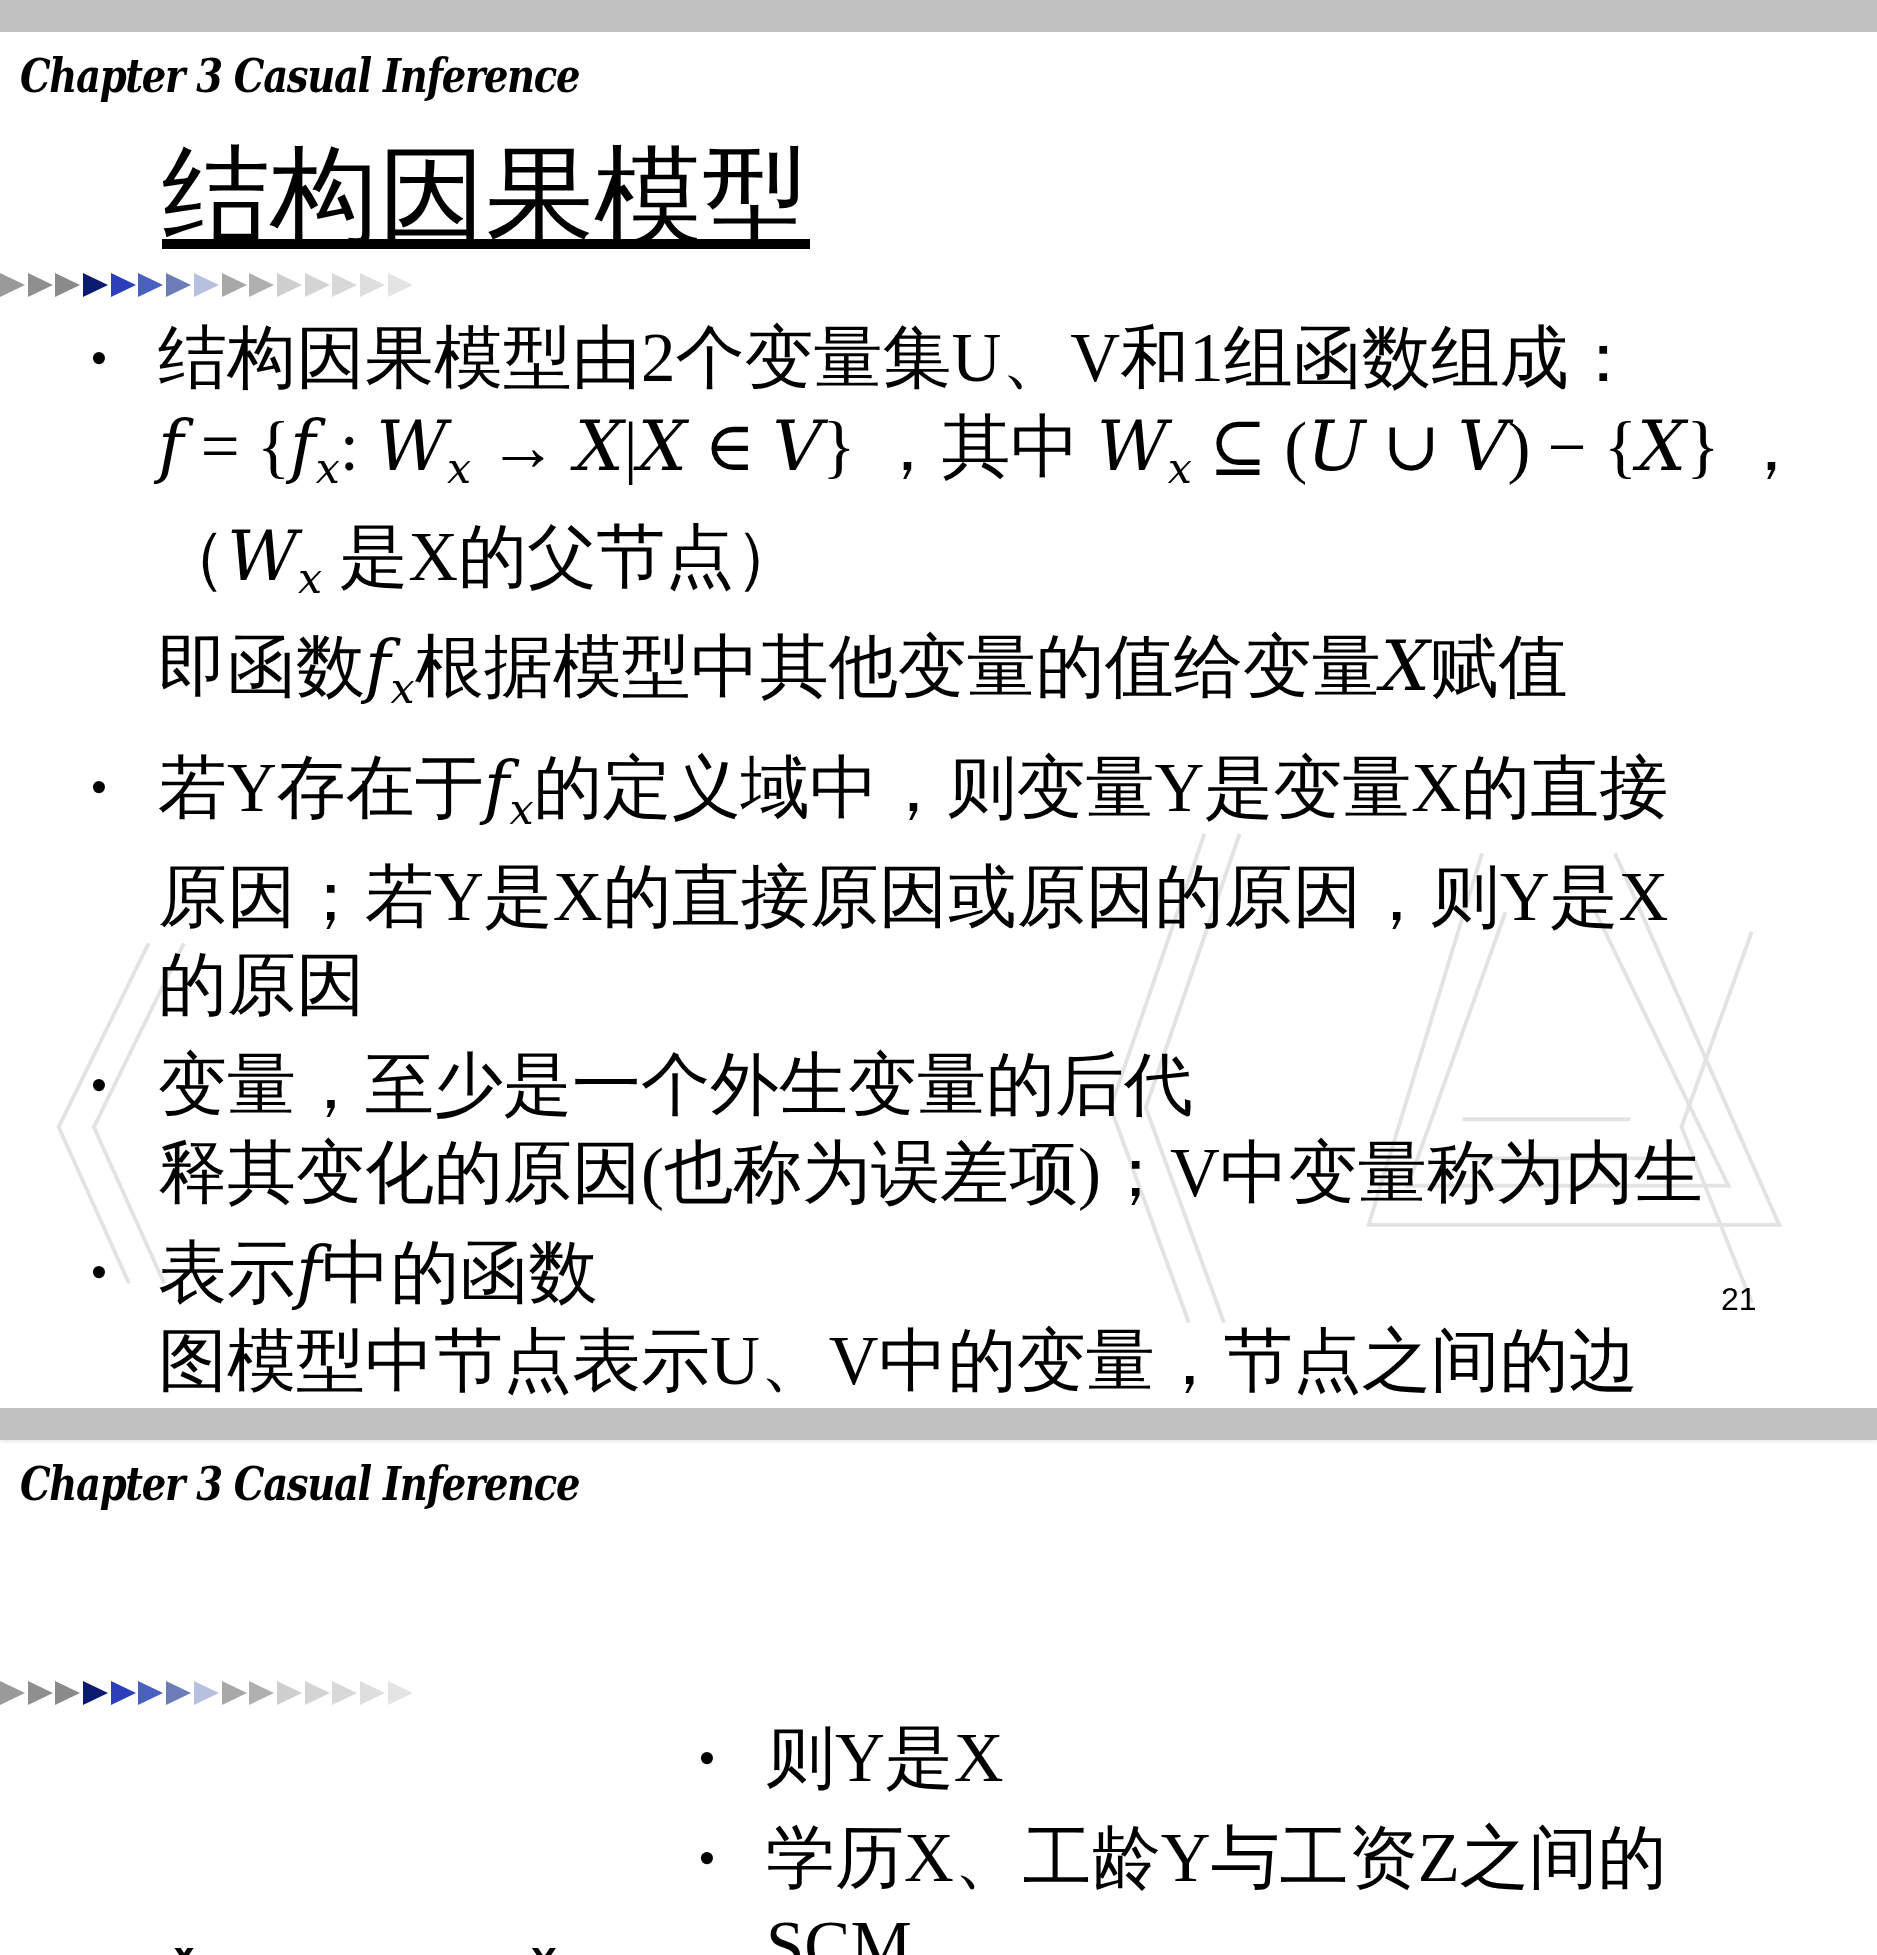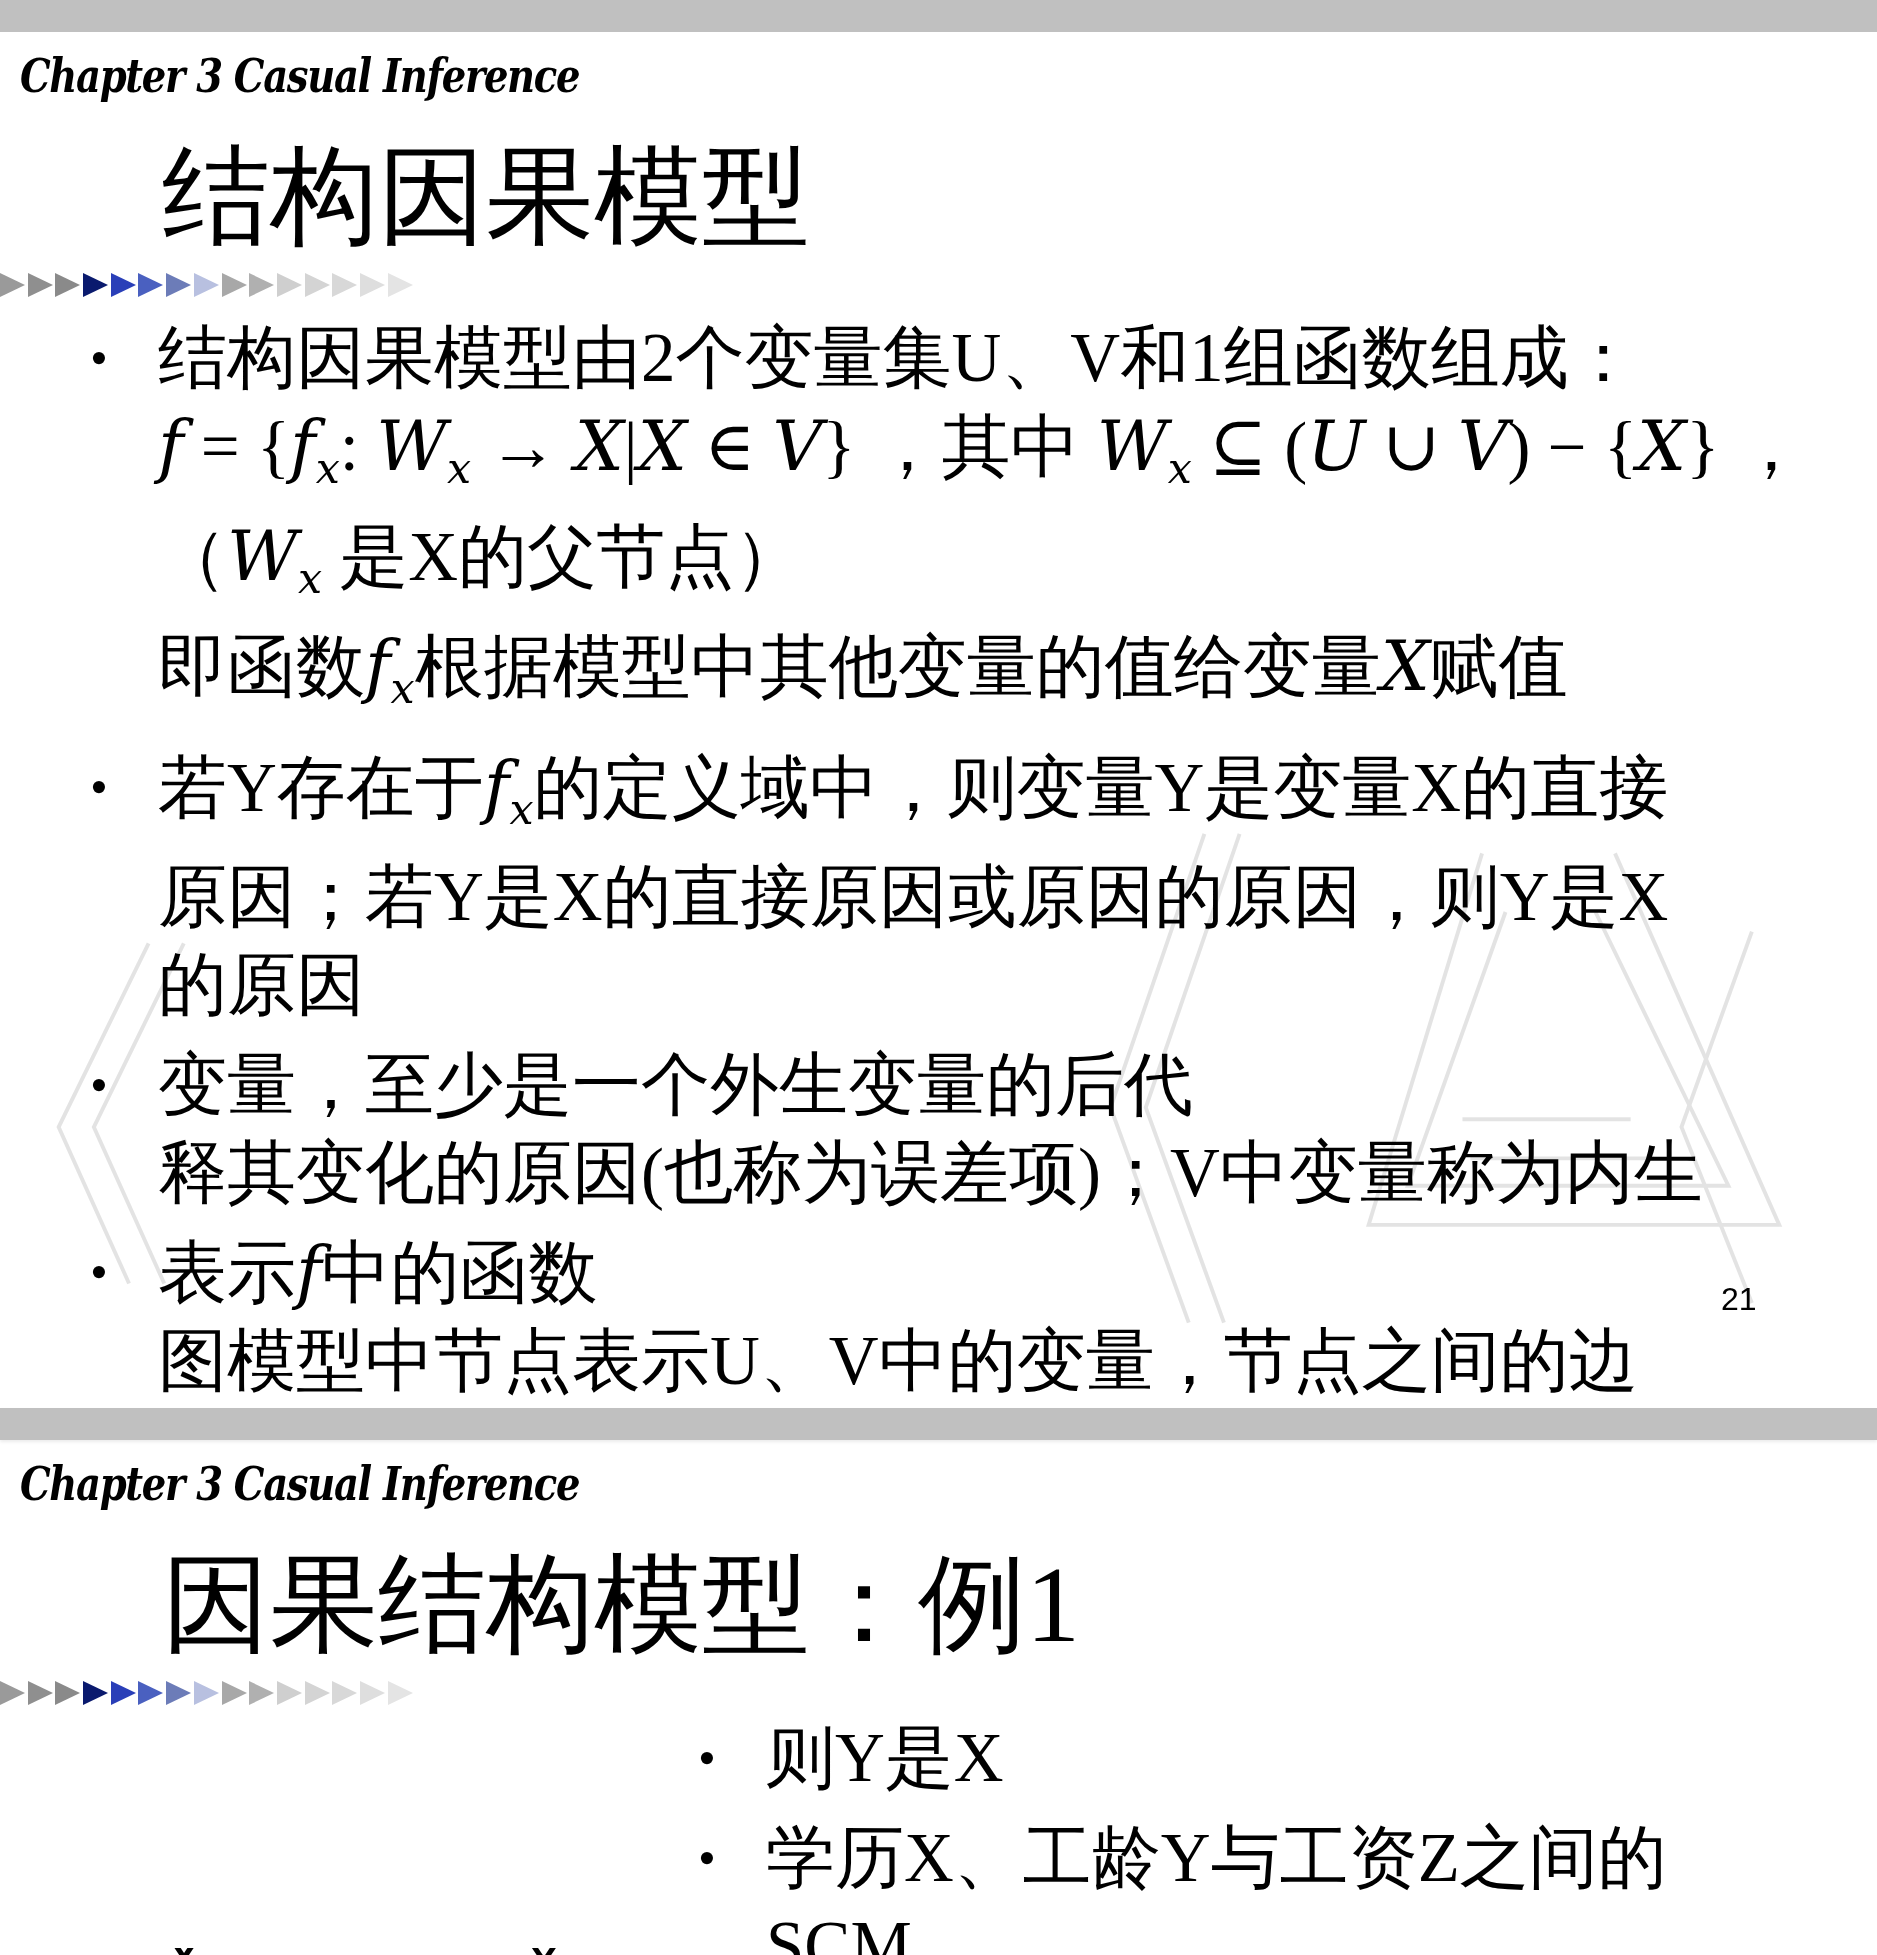--- a/index.html
+++ b/index.html
@@ -18,21 +18,21 @@
 
   .chapter {
     position:absolute; left:19.6px; top:15.6px;
     font-family:"DejaVu Serif", serif; font-style:italic; font-weight:bold;
     font-size:47px; letter-spacing:-1.6px; transform:scaleX(0.82); transform-origin:left top;
     white-space:nowrap;
   }
   .title {
     position:absolute; left:162px; top:111px;
     font-family:"Liberation Serif","DejaVu Serif",serif;
-    font-size:108px; line-height:1; white-space:nowrap;
+    font-size:108px; line-height:1; white-space:nowrap;text-decoration:underline;
   }
   .arrows { position:absolute; left:0; top:241px; height:26px; display:flex; }
   .arrows .tri {
     width:0; height:0; border-top:12.5px solid transparent; border-bottom:12.5px solid transparent;
     border-left:25px solid #999; margin-right:2.7px;
   }
 
   .bullets { position:absolute; margin:0; padding:0; list-style:none; }
   .bullets li {
     position:relative; font-family:"Liberation Serif","DejaVu Serif",serif;
@@ -139,21 +139,20 @@
       <polyline points="3170,2300 2930,2900 3130,3400"></polyline>
       <polyline points="4480,2450 4300,2950 4480,3350"></polyline>
       <polyline points="3790,2200 3500,3200 4550,3200 4130,2200"></polyline>
       <polyline points="3850,2350 3600,3100 4420,3100 4080,2350"></polyline>
       <line x1="3740" y1="2920" x2="4170" y2="2920"></line>
       <line x1="3760" y1="3020" x2="4230" y2="3020"></line>
     </g>
   </svg>
 
   <div class="chapter">Chapter 3 Casual Inference</div>
-  <div class="title">因果结构模型：例1</div>
   <div class="arrows" id="arrows2">
       <span class="tri" style="border-left-color: rgb(154, 154, 154);"></span>
       <span class="tri" style="border-left-color: rgb(143, 143, 143);"></span>
       <span class="tri" style="border-left-color: rgb(138, 138, 138);"></span>
       <span class="tri" style="border-left-color: rgb(10, 26, 110);"></span>
       <span class="tri" style="border-left-color: rgb(42, 63, 184);"></span>
       <span class="tri" style="border-left-color: rgb(74, 96, 192);"></span>
       <span class="tri" style="border-left-color: rgb(108, 124, 184);"></span>
       <span class="tri" style="border-left-color: rgb(184, 192, 224);"></span>
       <span class="tri" style="border-left-color: rgb(168, 168, 168);"></span>

